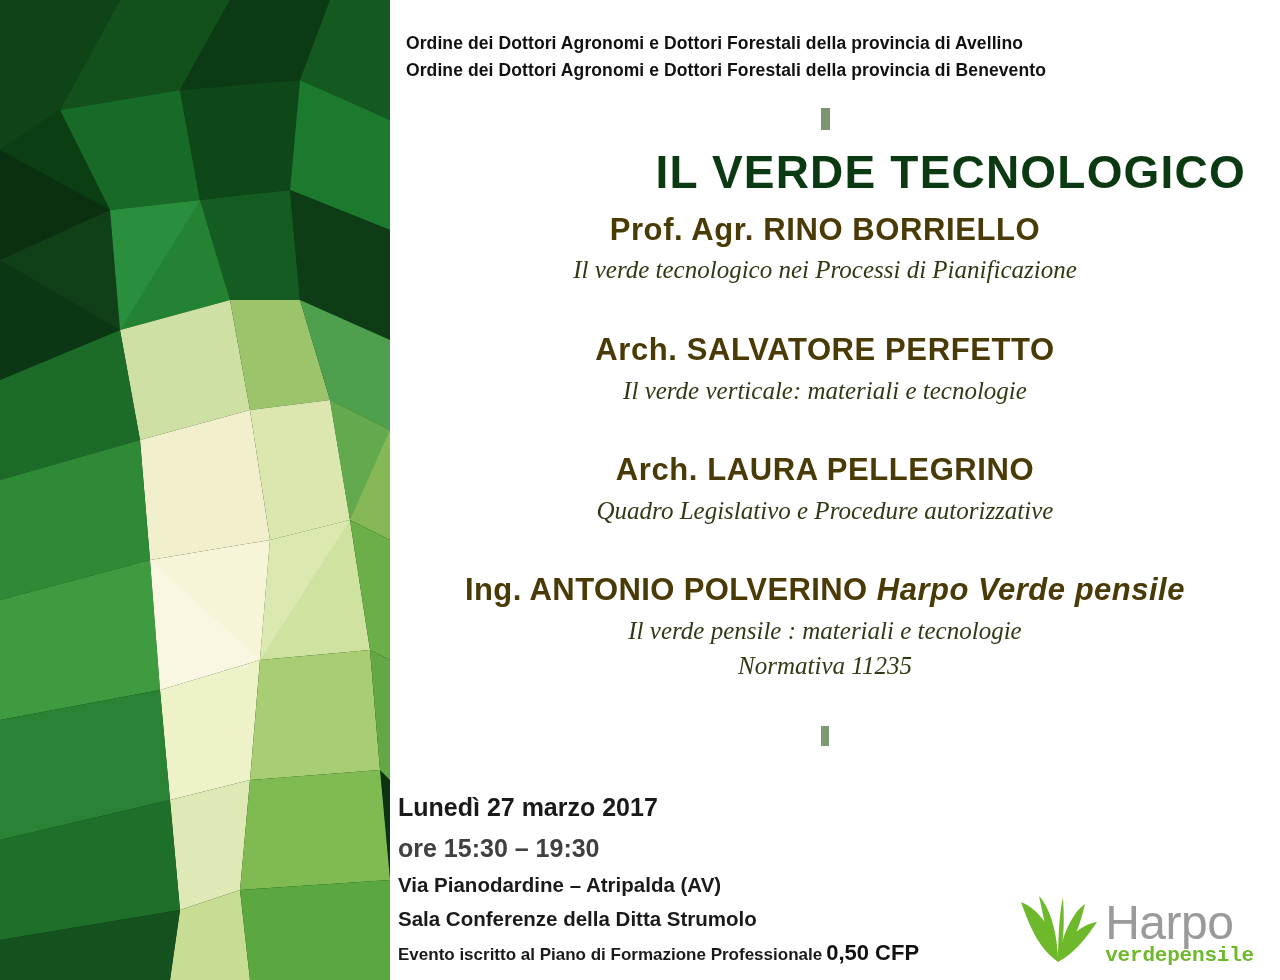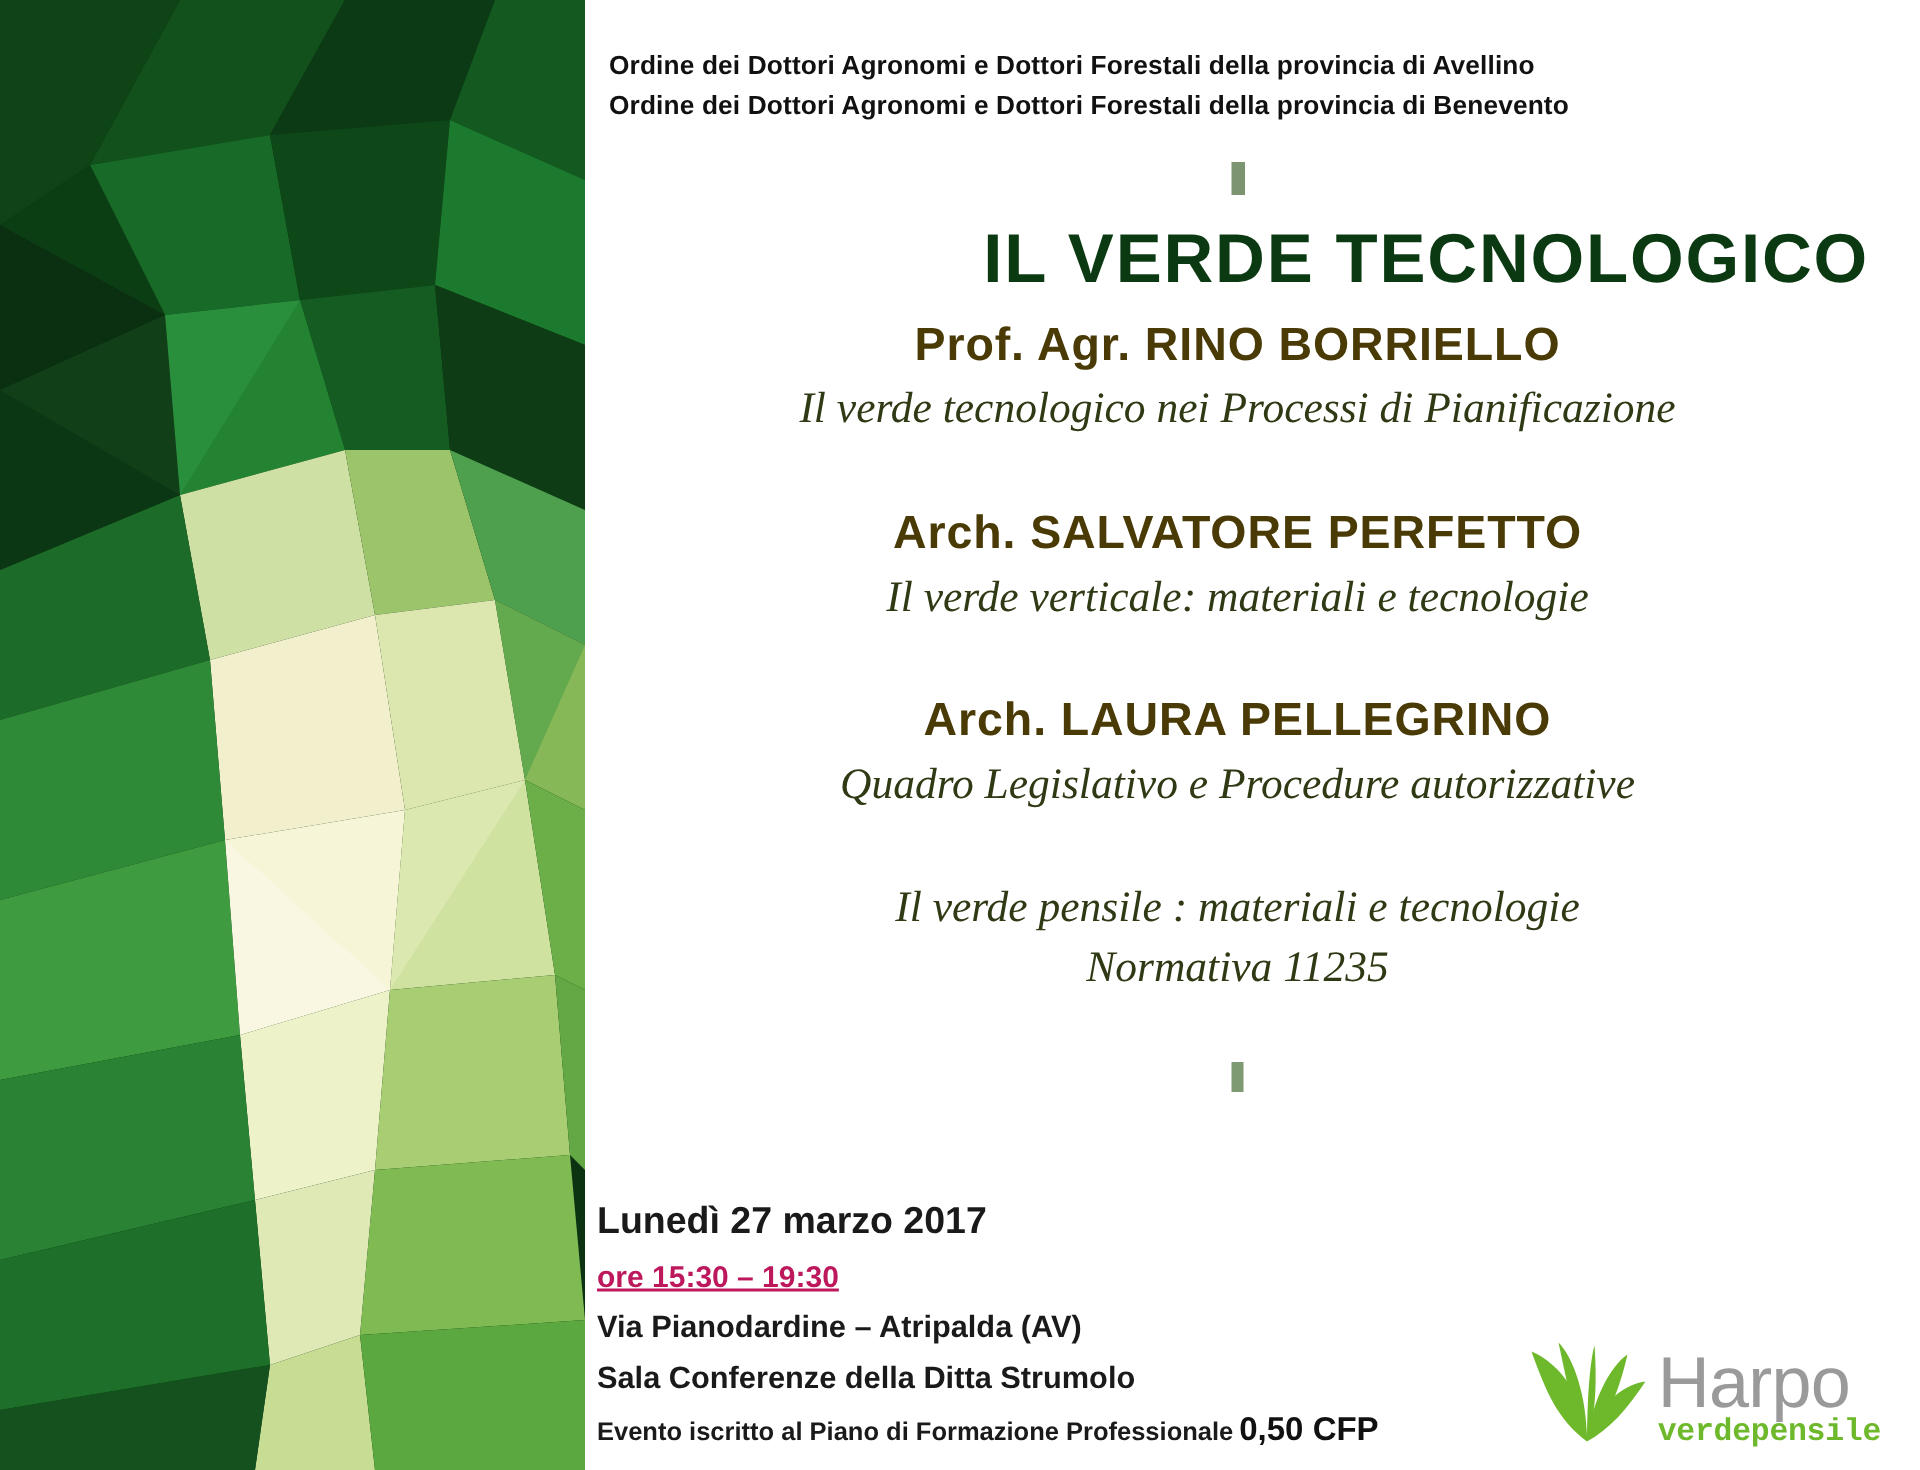--- a/index.html
+++ b/index.html
@@ -90,46 +90,45 @@
   }
   .speaker-name .role { letter-spacing: 0.4px; }
   .speaker-name .brand {
     font-style: italic;
     font-weight: bold;
     letter-spacing: 0.5px;
   }
   .speaker-topic {
     font-family: "Liberation Serif", serif;
     font-style: italic;
-    font-size: 29px;
+    font-size: 25px;
     color: #2f3a15;
     line-height: 1.3;
     margin-top: 5px;
   }
   .speaker-topic.second-line { margin-top: 2px; }
   
   .details {
     position: absolute;
     left: 8px;
     bottom: 12px;
     width: 640px;
   }
   .detail-date {
     font-size: 25px;
     font-weight: bold;
     color: #1a1a1a;
     line-height: 1.35;
   }
   .detail-time {
-    font-size: 20px;
-    font-weight: bold;
-    color: #be185d;
+    font-size: 25px;
+    font-weight: bold;
+    color: #404040;
     line-height: 1.4;
     margin-top: 6px;
-    text-decoration: underline;
   }
   .detail-venue {
     font-size: 20.5px;
     font-weight: bold;
     color: #1a1a1a;
     line-height: 1.45;
     margin-top: 4px;
   }
   .detail-cfp {
     margin-top: 6px;
@@ -249,20 +248,24 @@
       <div class="speaker-name">Arch.   SALVATORE PERFETTO</div>
       <div class="speaker-topic">Il verde verticale: materiali e tecnologie</div>
     </div>
 
     <div class="speaker-block gap">
       <div class="speaker-name">Arch. LAURA PELLEGRINO</div>
       <div class="speaker-topic">Quadro Legislativo e Procedure  autorizzative</div>
     </div>
 
     <div class="speaker-block gap">
+      <div class="speaker-name">
+        <span class="role">Ing.  ANTONIO  POLVERINO</span>
+        <span class="brand">Harpo  Verde  pensile</span>
+      </div>
       <div class="speaker-topic">Il verde pensile : materiali e tecnologie</div>
       <div class="speaker-topic second-line">Normativa 11235</div>
     </div>
 
     <span class="divider-mark small"></span>
 
     <div class="details">
       <div class="detail-date">Lunedì 27 marzo 2017</div>
       <div class="detail-time">ore 15:30 – 19:30</div>
       <div class="detail-venue">Via Pianodardine – Atripalda (AV)</div>

